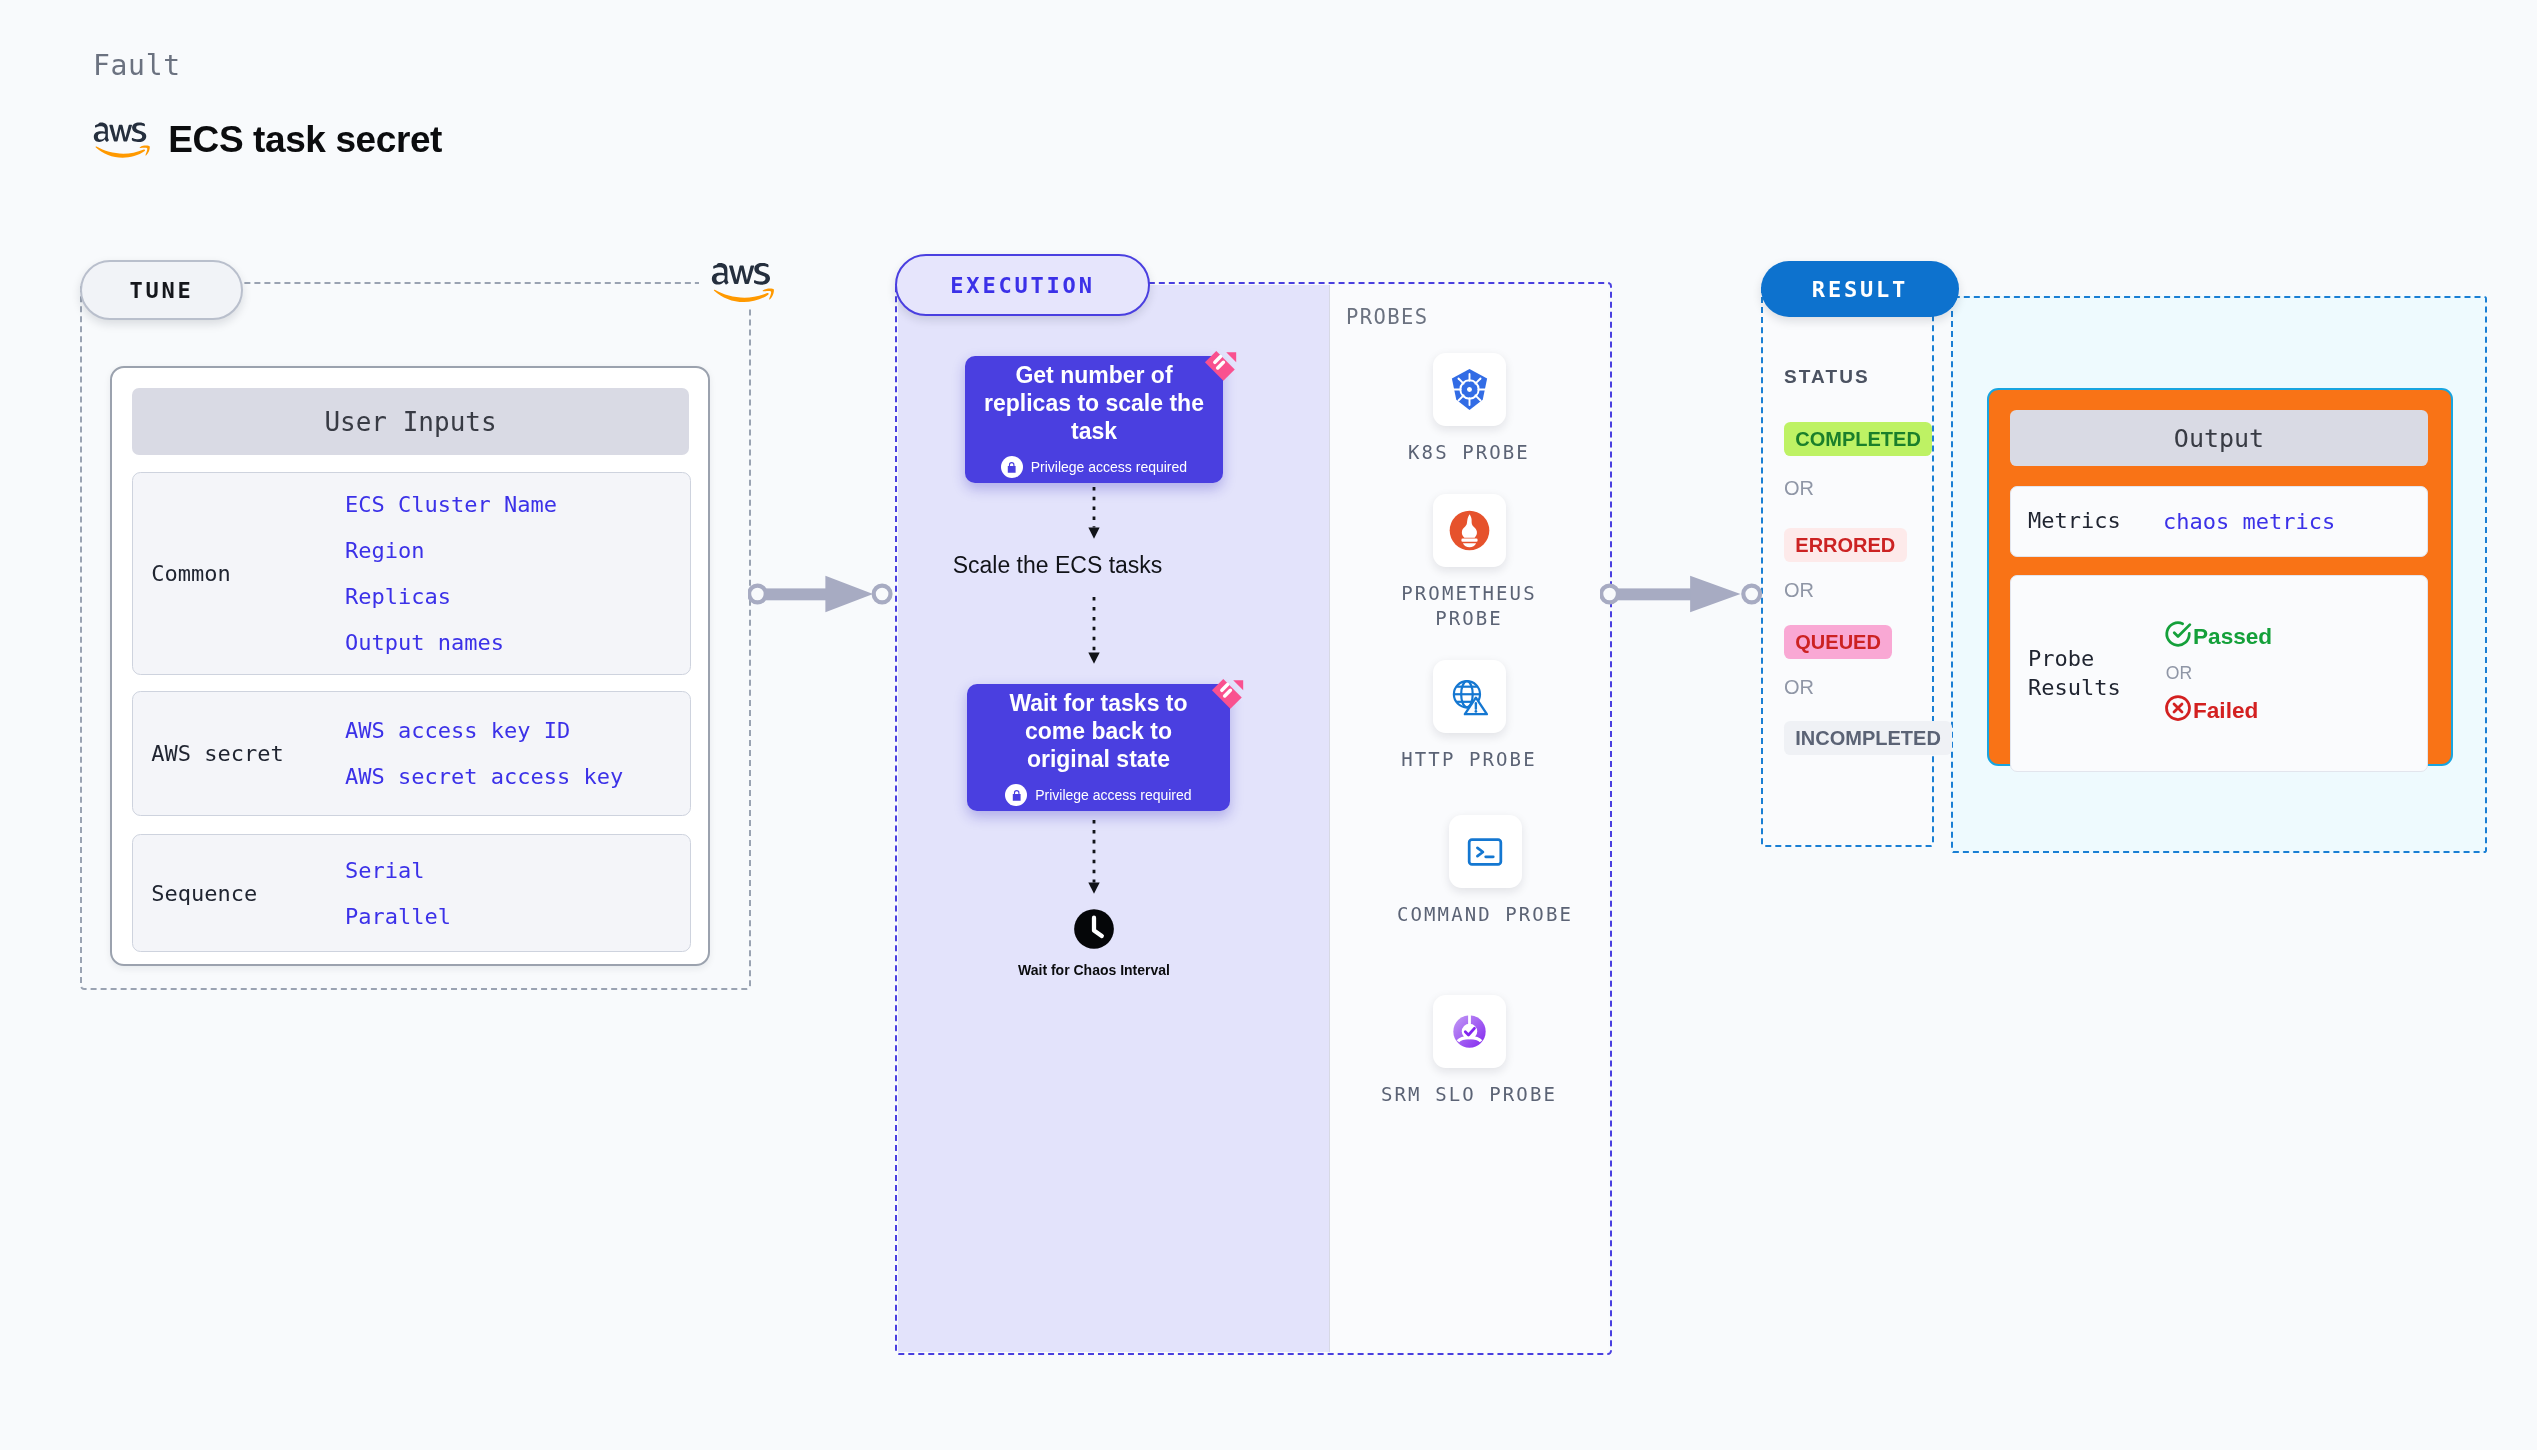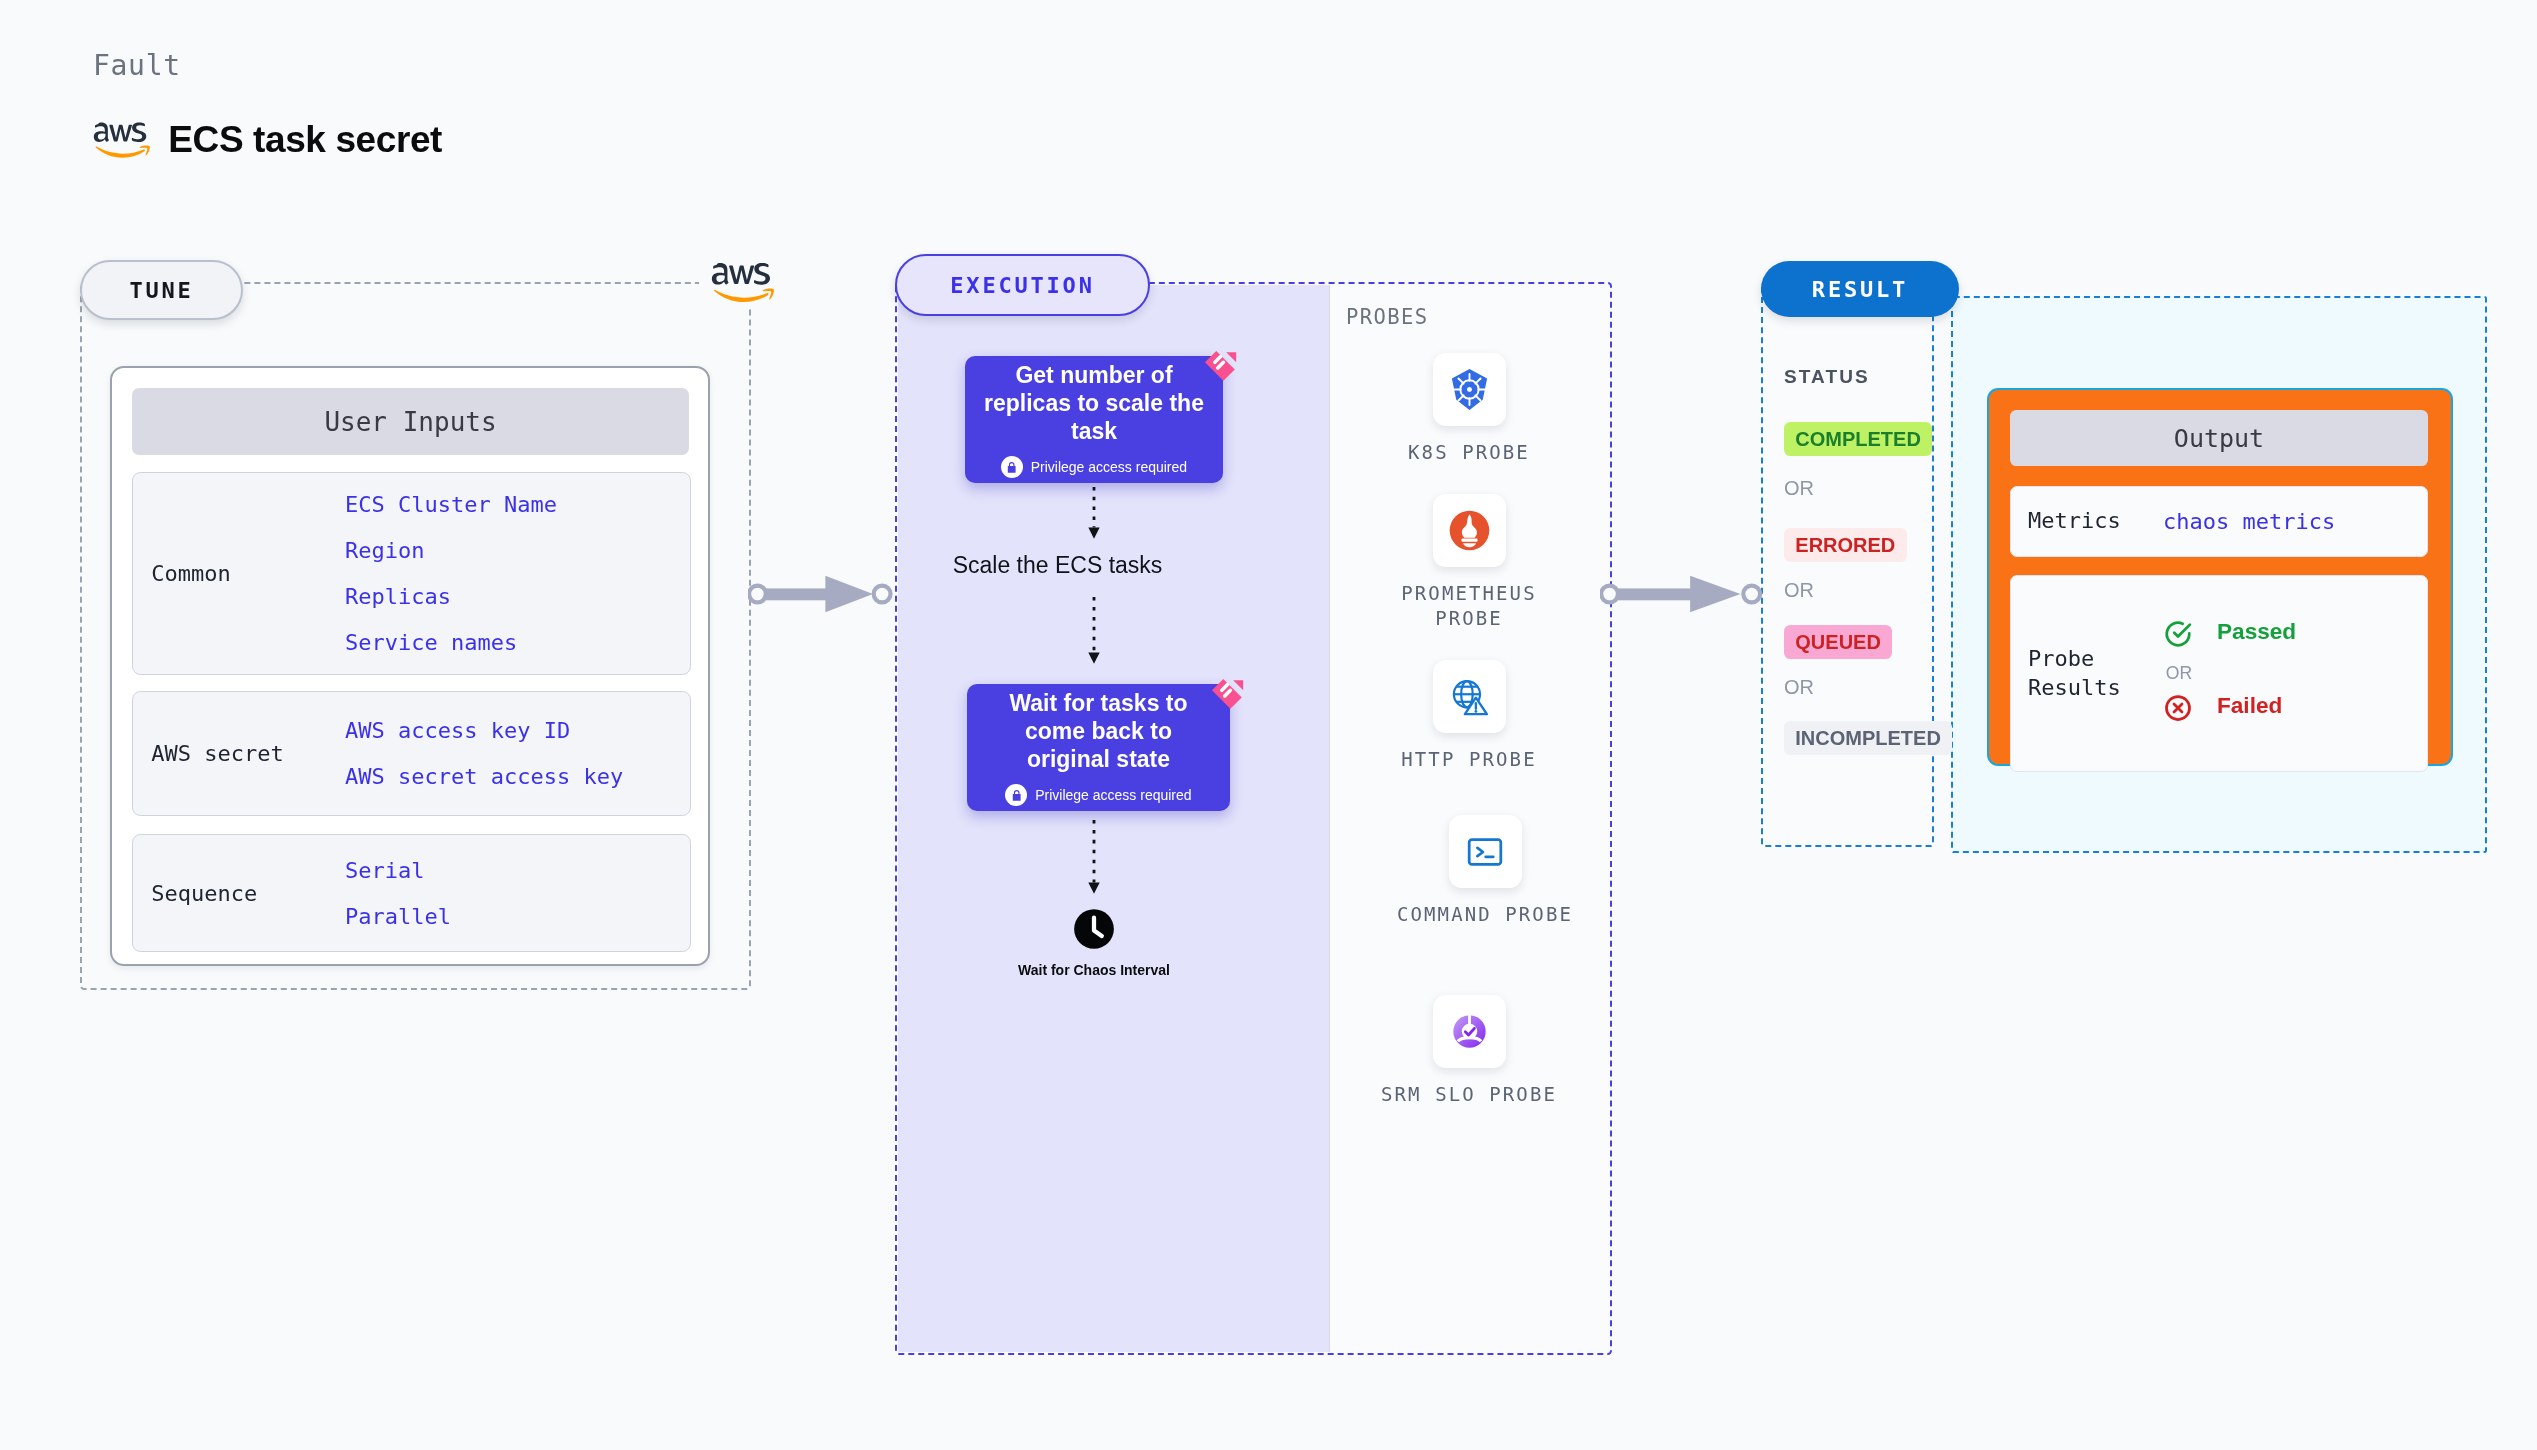--- a/index.html
+++ b/index.html
@@ -186,21 +186,21 @@
   #out-probe{top:185px;height:197px;}
   .out-label{
     width:152px;flex:none;padding-left:17px;box-sizing:border-box;
     font-family:"DejaVu Sans Mono","Liberation Mono",monospace;
     font-size:22px;color:#1f2430;line-height:1.3;
   }
   .out-value-mono{
     font-family:"DejaVu Sans Mono","Liberation Mono",monospace;
     font-size:22px;color:#3b31e8;
   }
-  .pr-item{display:flex;gap:24px;font-size:22.6px;font-weight:bold;}
+  .pr-item{display:flex;align-items:center;gap:0;font-size:22.6px;font-weight:bold;}
   .pr-or{font-size:17.6px;color:#8f96a6;margin:8.5px 0 8.5px 2.8px;}
 </style>
 </head>
 <body>
 
 <div id="fault-label">Fault</div>
 
 <div id="title-row">
   <span>
     <svg class="aws-logo" width="58" height="41" viewBox="0 0 90 56">
@@ -225,21 +225,21 @@
 
 <div id="tune-card">
   <div id="user-inputs-header">User Inputs</div>
 
   <div class="input-group" id="grp-common">
     <div class="group-label">Common</div>
     <div class="group-values">
       <div>ECS Cluster Name</div>
       <div>Region</div>
       <div>Replicas</div>
-      <div>Service names</div>
+      <div>Output names</div>
     </div>
   </div>
 
   <div class="input-group" id="grp-secret">
     <div class="group-label">AWS secret</div>
     <div class="group-values">
       <div>AWS access key ID</div>
       <div>AWS secret access key</div>
     </div>
   </div>

